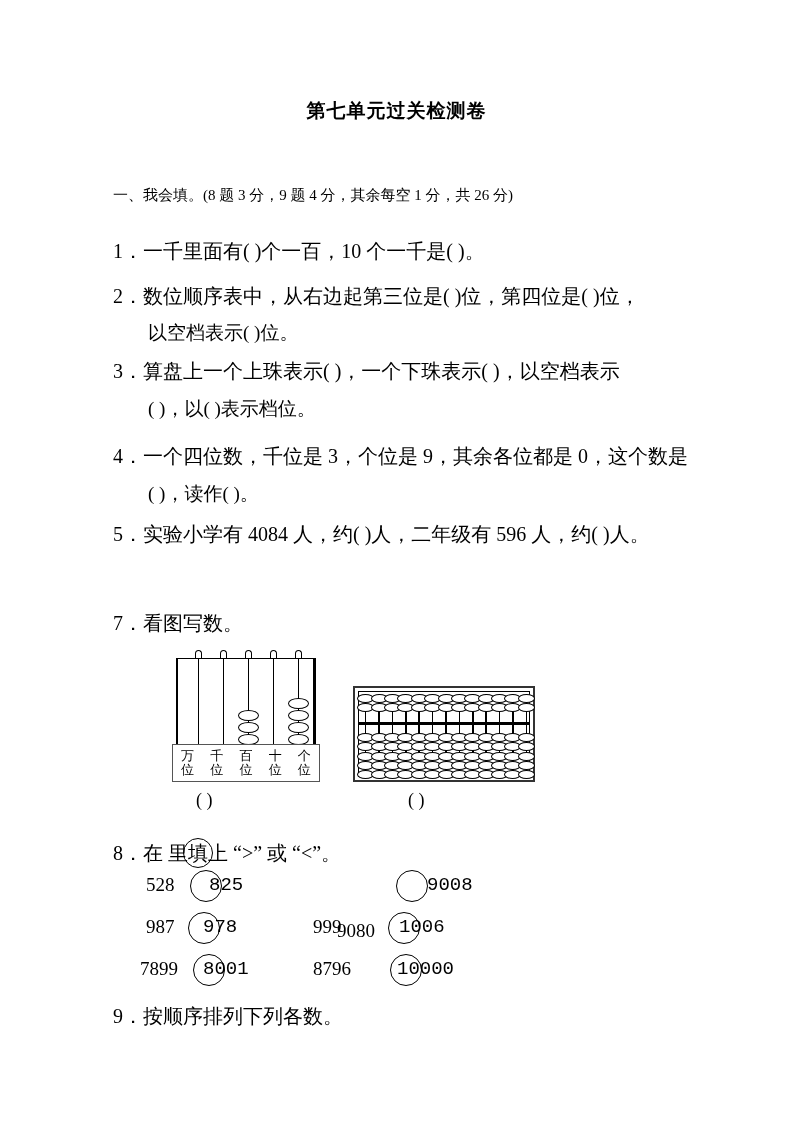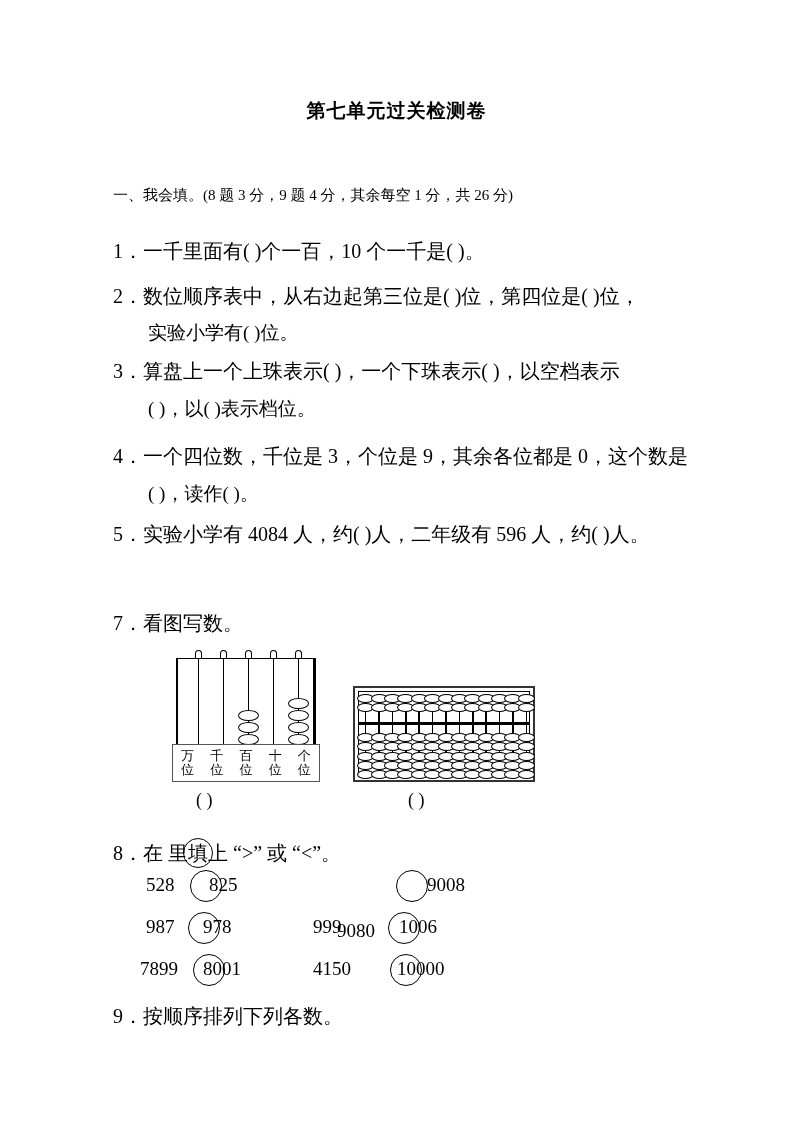--- a/index.html
+++ b/index.html
@@ -177,21 +177,21 @@
   
   .fig-answer {
     position: absolute;
     font-size: 18px;
     white-space: nowrap;
   }
 
   
   .cmp-row { position: absolute; font-size: 19px; }
   .cmp-left-num  { position: absolute; }
-  .cmp-right-num { position: absolute; }
+  .cmp-right-num { position: absolute; font-family: Liberation Mono, monospace; }
   .cmp-circle {
     position: absolute;
     width: 32px;
     height: 32px;
     border: 1.6px solid #000;
     border-radius: 50%;
     box-sizing: border-box;
     background: transparent;
   }
   .inline-circle {
@@ -212,21 +212,21 @@
 
   <div class="section-head">一、我会填。(8 题 3 分，9 题 4 分，其余每空 1 分，共 26 分)</div>
 
   <div class="q" style="top:238px;">
     <span class="q-num">1．</span><span>一千里面有(        )个一百，10 个一千是(        )。</span>
   </div>
 
   <div class="q" style="top:283px;">
     <span class="q-num">2．</span><span>数位顺序表中，从右边起第三位是(        )位，第四位是(        )位，</span>
   </div>
-  <div class="q-indent" style="top:320px;">实验小学有(        )位。</div>
+  <div class="q-indent" style="top:320px;">以空档表示(        )位。</div>
 
   <div class="q" style="top:358px;">
     <span class="q-num">3．</span><span>算盘上一个上珠表示(        )，一个下珠表示(        )，以空档表示</span>
   </div>
   <div class="q-indent" style="top:396px;">(        )，以(        )表示档位。</div>
 
   <div class="q" style="top:443px;">
     <span class="q-num">4．</span><span>一个四位数，千位是 3，个位是 9，其余各位都是 0，这个数是</span>
   </div>
   <div class="q-indent" style="top:481px;">(        )，读作(            )。</div>
@@ -426,21 +426,21 @@
       <div class="cmp-row cmp-right-num" style="left: 427px; top: 874px;">9008</div>
       <div class="cmp-row cmp-left-num" style="left: 146px; top: 916px;">987</div>
       <div class="cmp-circle" style="left: 188px; top: 912px;"></div>
       <div class="cmp-row cmp-right-num" style="left: 203px; top: 916px;">978</div>
       <div class="cmp-row cmp-left-num" style="left: 313px; top: 916px;">999</div>
       <div class="cmp-circle" style="left: 388px; top: 912px;"></div>
       <div class="cmp-row cmp-right-num" style="left: 399px; top: 916px;">1006</div>
       <div class="cmp-row cmp-left-num" style="left: 140px; top: 958px;">7899</div>
       <div class="cmp-circle" style="left: 193px; top: 954px;"></div>
       <div class="cmp-row cmp-right-num" style="left: 203px; top: 958px;">8001</div>
-      <div class="cmp-row cmp-left-num" style="left: 313px; top: 958px;">4150</div>
+      <div class="cmp-row cmp-left-num" style="left: 313px; top: 958px;">8796</div>
       <div class="cmp-circle" style="left: 390px; top: 954px;"></div>
       <div class="cmp-row cmp-right-num" style="left: 397px; top: 958px;">10000</div>
     </div>
 
   <div class="q" style="top:1003px;">
     <span class="q-num">9．</span><span>按顺序排列下列各数。</span>
   </div>
 
 </div>
 

